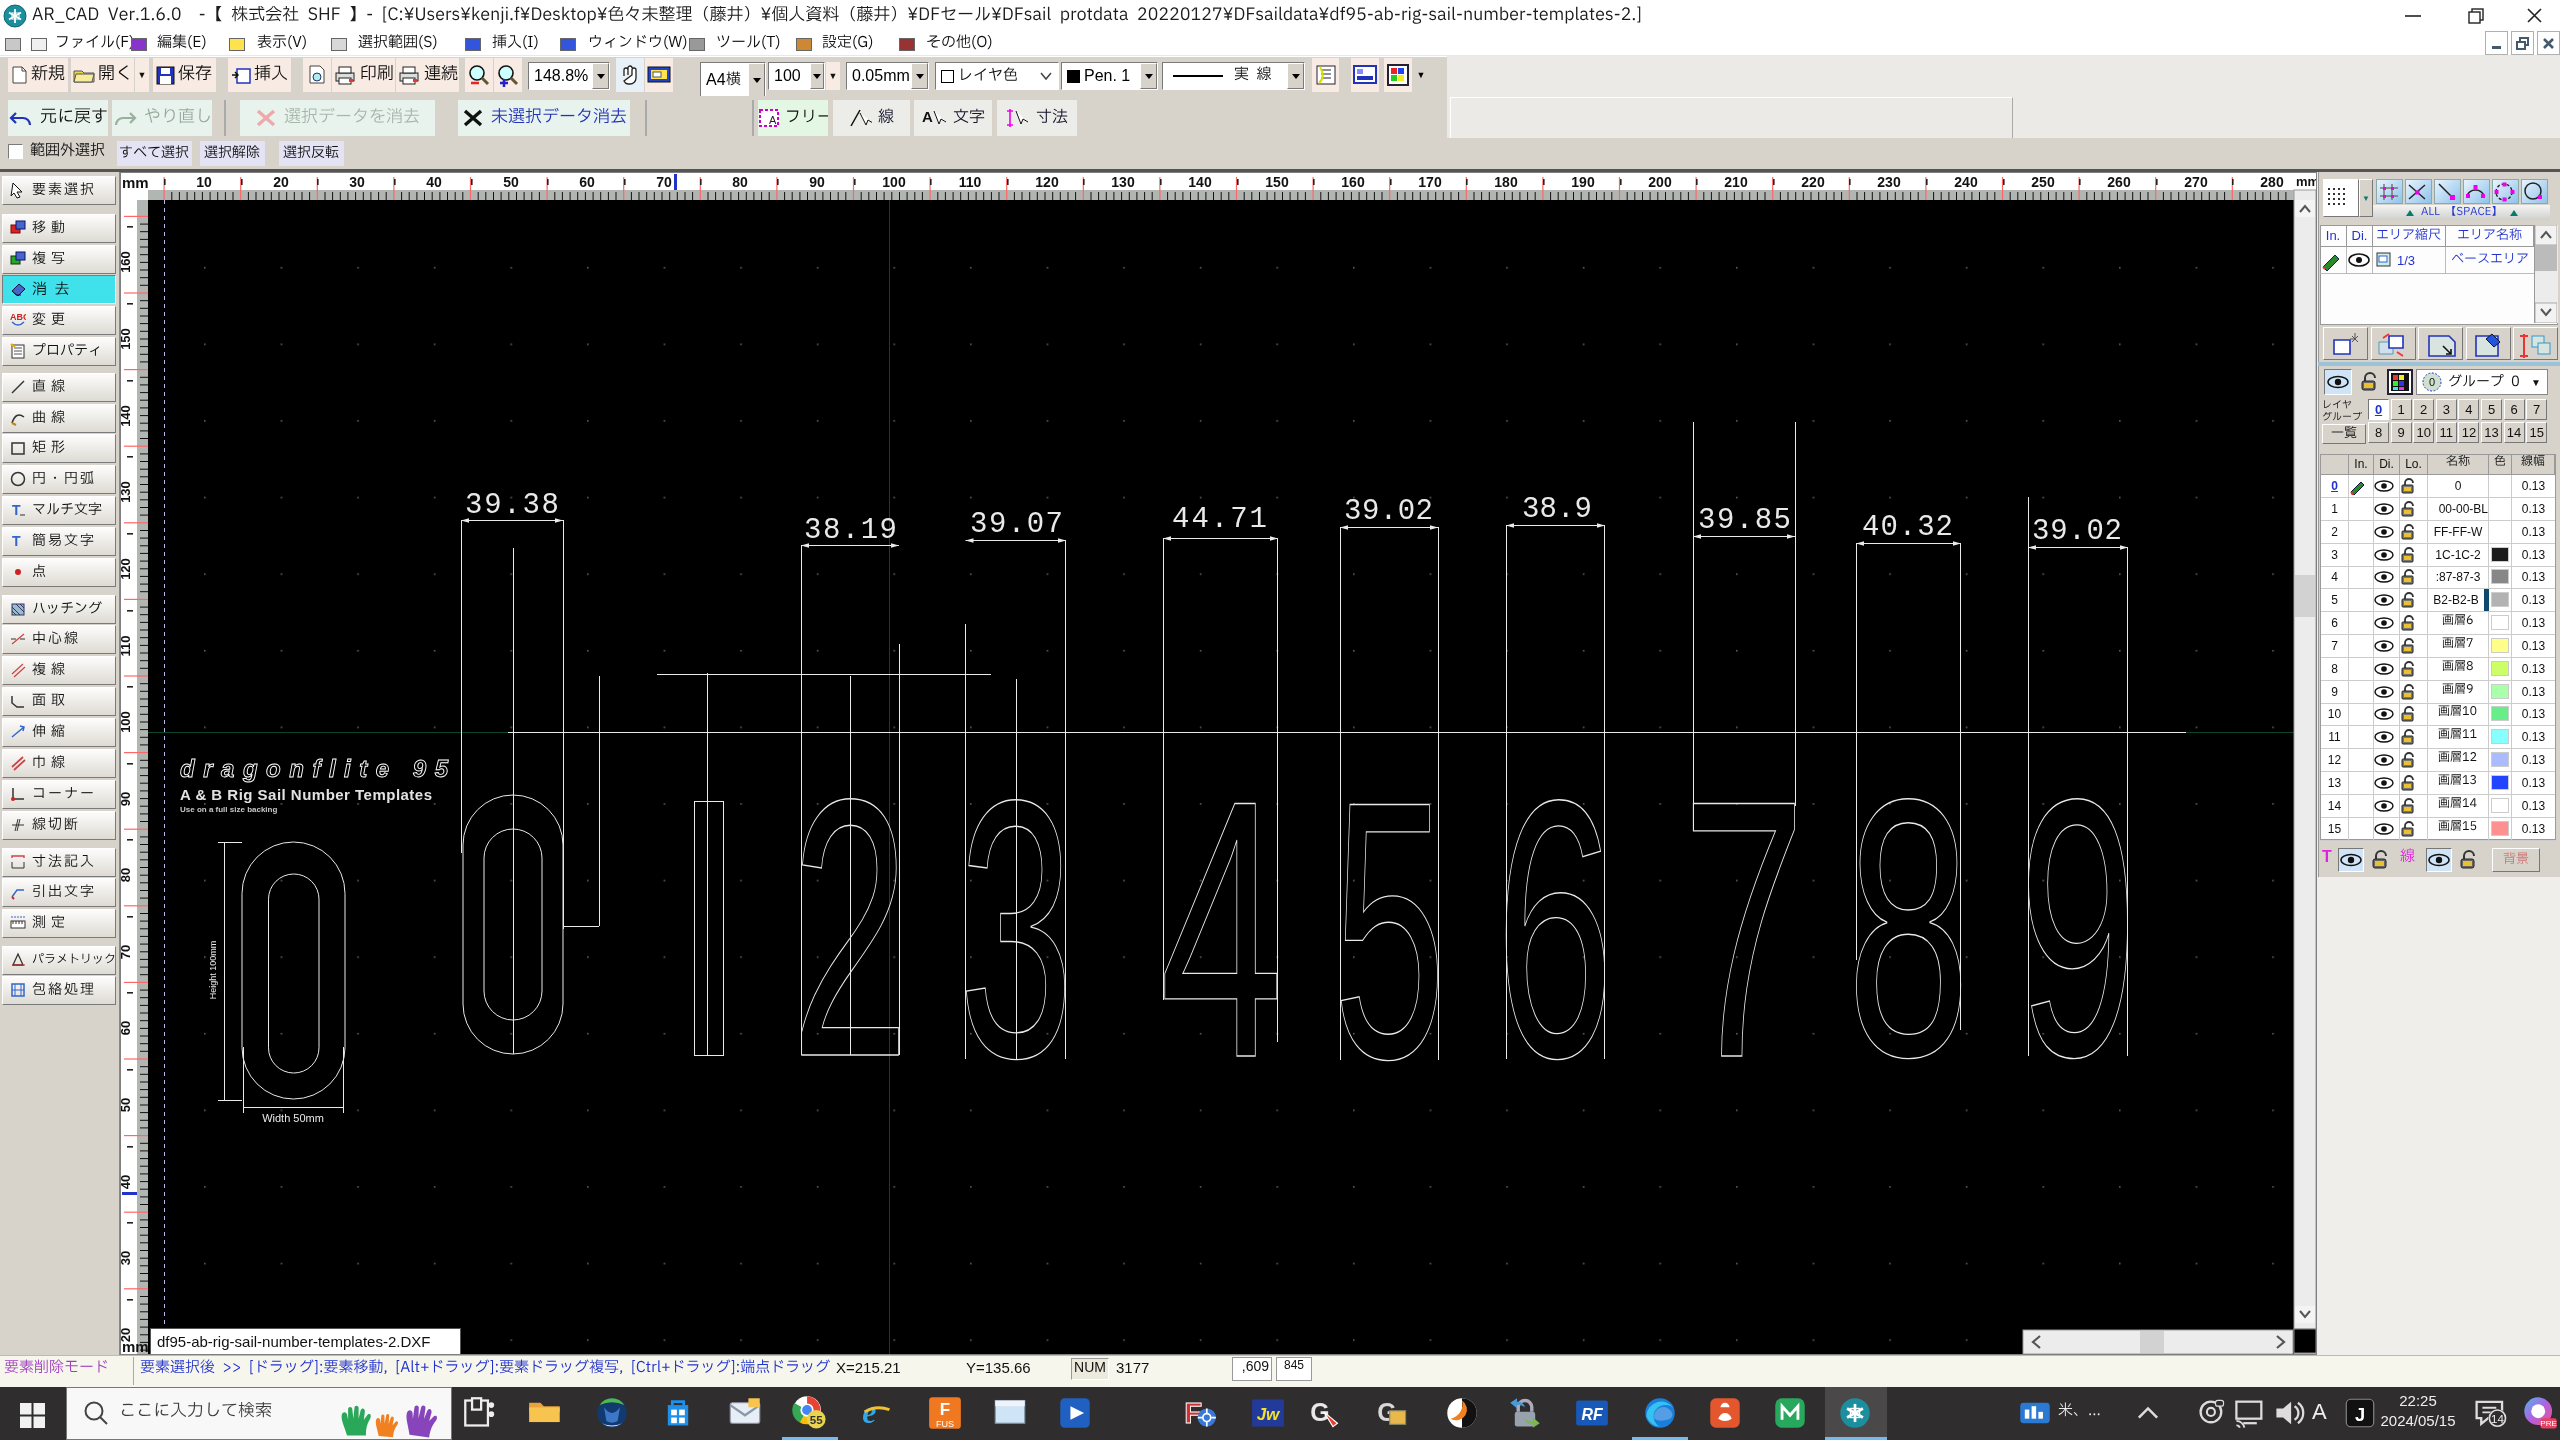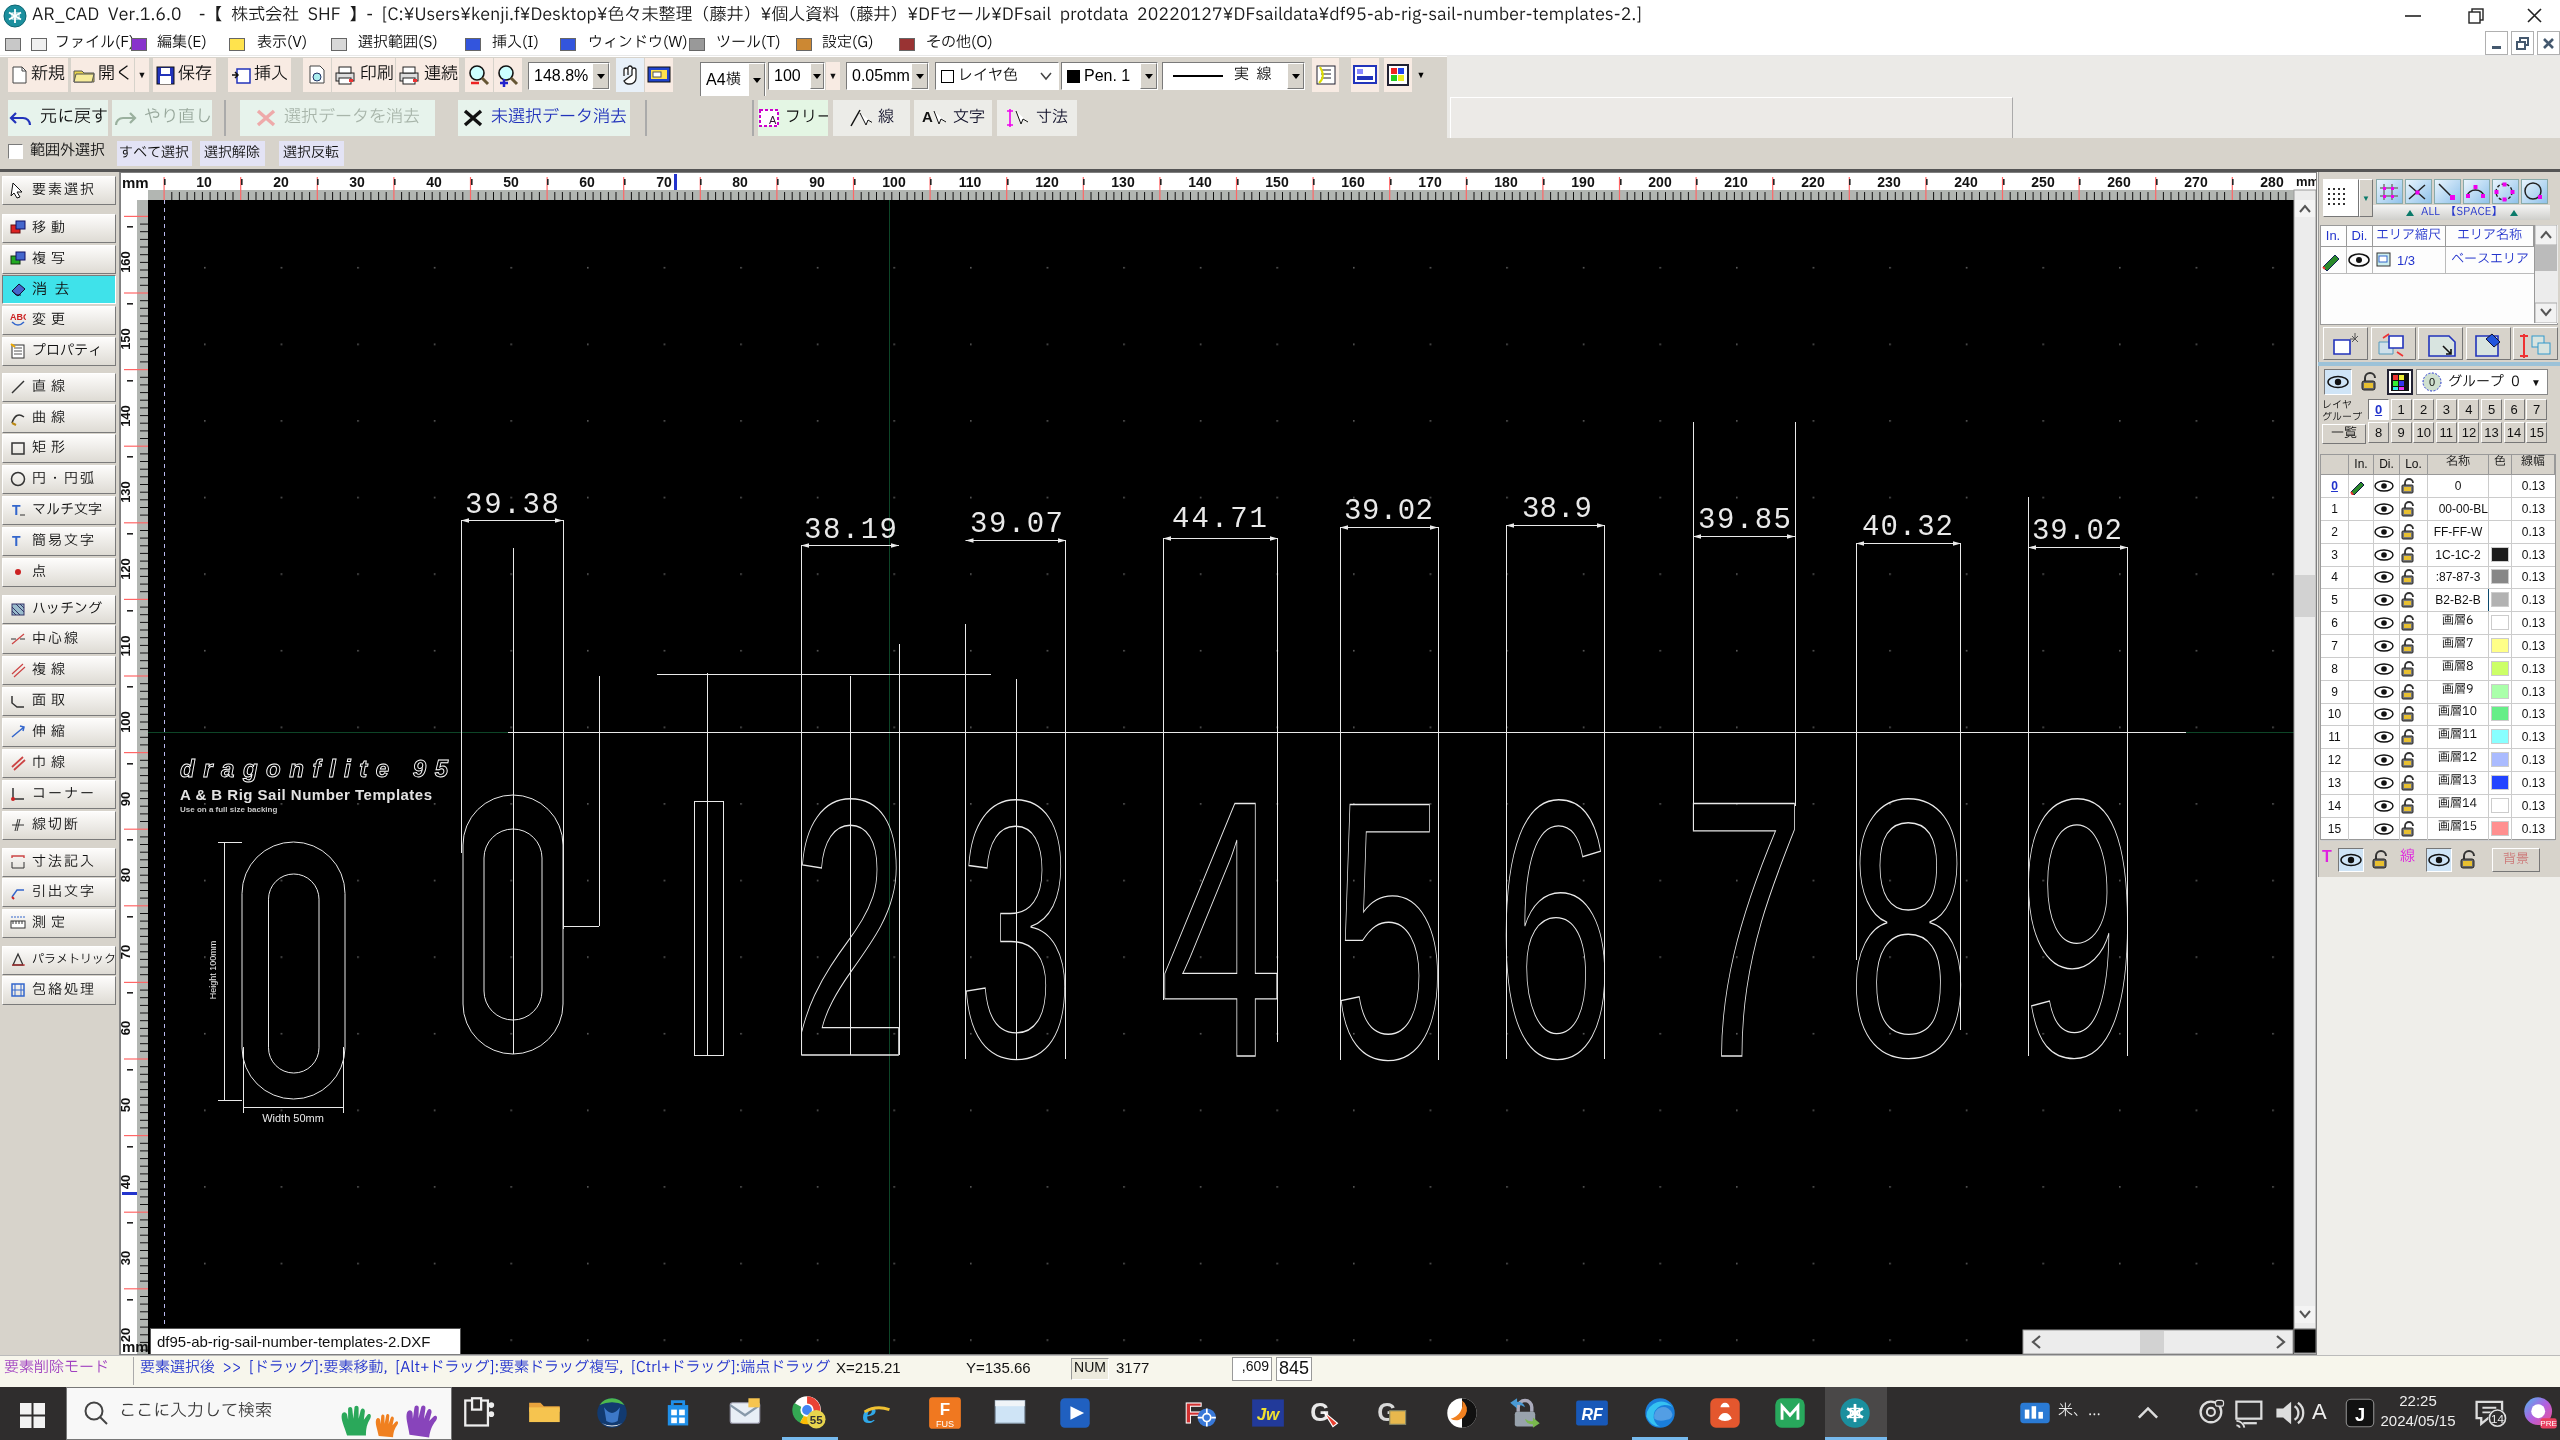--- a/index.html
+++ b/index.html
@@ -1959,21 +1959,21 @@
       <div style="width:25px;border-right:1px solid #ccc;padding-top:2px"></div>
       <div style="width:26px;border-right:1px solid #ccc;padding-top:3px"><svg width="20" height="16">
           <ellipse cx="10" cy="8" rx="9" ry="5" fill="none" stroke="#111" stroke-width="1.4"></ellipse>
           <circle cx="10" cy="8" r="2.8" fill="#111"></circle>
         </svg></div>
       <div style="width:28px;border-right:1px solid #ccc;padding-top:2px"><svg width="18" height="18">
           <path d="M5 8 V6 a4 4 0 0 1 8 0" fill="none" stroke="#333" stroke-width="1.8"></path>
           <rect x="2" y="8" width="11" height="8" rx="1" fill="#777" stroke="#222"></rect>
           <rect x="4" y="10" width="7" height="4" fill="#e8c030"></rect>
         </svg></div>
-      <div style="width:61px;border-right:1px solid #0c4a6e;text-align:center;line-height:22px;overflow:hidden;white-space:nowrap">B2-B2-B</div>
+      <div style="width:61px;border-right:5px solid #0c4a6e;text-align:center;line-height:22px;overflow:hidden;white-space:nowrap">B2-B2-B</div>
       <div style="width:23px;border-right:1px solid #ccc">
         <div style="width:18px;height:15px;background:#b2b2b2;border:1px solid #ccc;margin:3px auto"></div>
       </div>
       <div style="width:43px;text-align:center;line-height:22px">0.13</div>
     </div>
     <div style="position:absolute;left:0;top:157px;width:234px;height:23px;display:flex;border-bottom:1px solid #ccc">
       <div style="width:28px;border-right:1px solid #ccc;text-align:center;line-height:22px;">6</div>
       <div style="width:25px;border-right:1px solid #ccc;padding-top:2px"></div>
       <div style="width:26px;border-right:1px solid #ccc;padding-top:3px"><svg width="20" height="16">
           <ellipse cx="10" cy="8" rx="9" ry="5" fill="none" stroke="#111" stroke-width="1.4"></ellipse>
@@ -2334,21 +2334,21 @@
         <use href="#jg159" x="45013"></use>
         <use href="#jg136" x="46013"></use>
         <use href="#jg137" x="47013"></use>
       </g>
     </svg></div>
 <div class="ab" style="left:836px;top:1359px;width:100px;height:24px;font-size:15px;color:#111">X=215.21</div>
 <div class="ab" style="left:966px;top:1359px;width:100px;height:24px;font-size:15px;color:#111">Y=135.66</div>
 <div class="ab" style="left:1071px;top:1358px;width:38px;height:22px;font-size:14px;color:#111;background:#eceadd;border:1px solid;border-color:#999 #fff #fff #999;text-align:center">NUM</div>
 <div class="ab" style="left:1116px;top:1359px;width:60px;height:24px;font-size:15px;color:#111">3177</div>
 <div class="ab" style="left:1232px;top:1357px;width:40px;height:24px;font-size:14px;color:#111;background:#fff;border:1px solid #999;text-align:right;padding-right:2px">,609</div>
-<div class="ab" style="left:1276px;top:1357px;width:36px;height:24px;font-size:18px;color:#111;background:#fff;border:1px solid #999;text-align:center">845</div>
+<div class="ab" style="left:1276px;top:1357px;width:36px;height:24px;font-size:12px;color:#111;background:#fff;border:1px solid #999;text-align:center">845</div>
 <div class="ab" style="left:0px;top:1387px;width:2560px;height:53px;background:#2f2d2d"></div>
 <svg class="ab" style="left:20px;top:1403px" width="25" height="25">
 <g fill="#f2f2f2">
       <rect x="0" y="0" width="11.5" height="11.5"></rect>
       <rect x="13.5" y="0" width="11.5" height="11.5"></rect>
       <rect x="0" y="13.5" width="11.5" height="11.5"></rect>
       <rect x="13.5" y="13.5" width="11.5" height="11.5"></rect>
     </g>
   </svg>
 <div class="ab" style="left:66px;top:1387px;width:386px;height:53px;background:#f8f8f8;border:1px solid #777;display:flex;align-items:center;font-size:17px;color:#3c3c3c">

